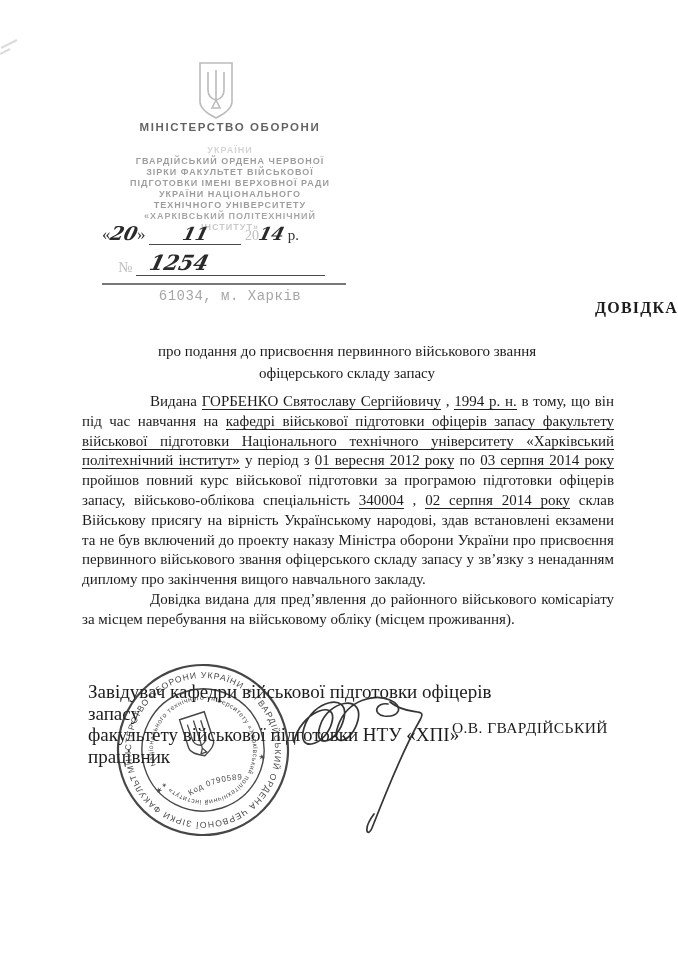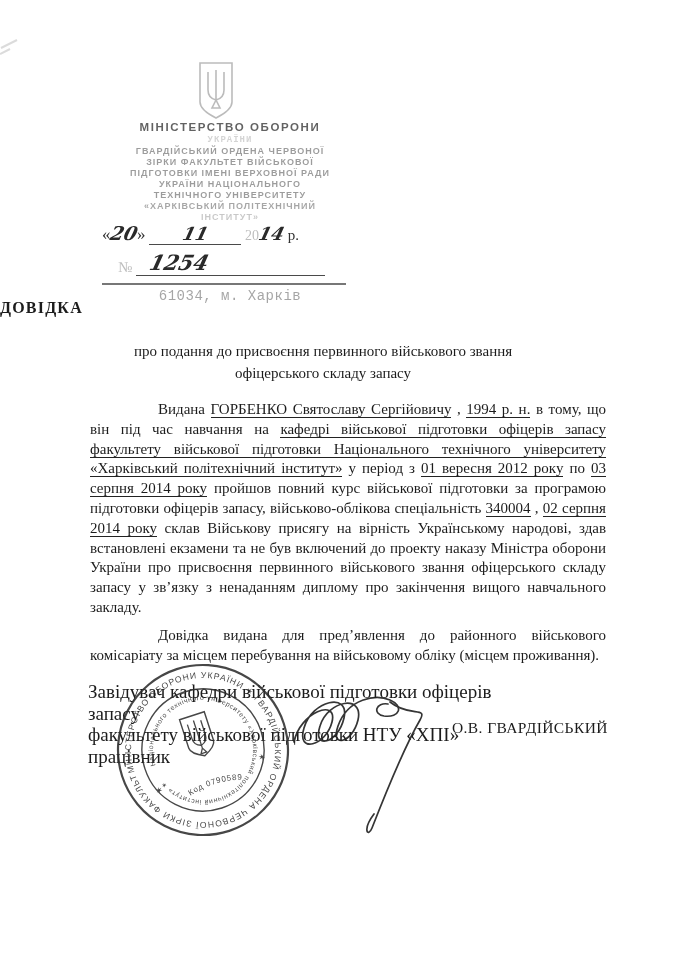--- a/index.html
+++ b/index.html
@@ -8,22 +8,22 @@
     font-family:"Liberation Serif", serif;color:#1c1c1c;
   }
   .abs{position:absolute;}
 
   
   .letterhead{
     left:70px;top:120px;width:320px;text-align:center;
     font-family:"Liberation Sans", sans-serif;font-weight:bold;color:#3c3c3c;
   }
   .lh-line{font-size:9px;line-height:11px;letter-spacing:1px;opacity:.5;filter:blur(.35px);white-space:nowrap;}
-  .lh-line:nth-child(1){font-size:11.5px;line-height:14px;letter-spacing:1.6px;opacity:.8;margin-bottom:1px;}
-  .lh-line:nth-child(2){opacity:.22;font-family:Liberation Mono, monospace;}
+  .lh-line:nth-child(1){font-size:11.5px;line-height:14px;letter-spacing:1.6px;opacity:.8;margin-bottom:11px;}
+  .lh-line:nth-child(2){opacity:.22;}
   .lh-line:nth-child(8){opacity:.45;}
   .lh-line:nth-child(9){opacity:.28;}
 
   .emblem{left:196px;top:60px;opacity:.45;filter:blur(.4px);}
 
   
   .hand{
     font-family:"DejaVu Serif", serif;font-style:italic;font-weight:bold;color:#2a2a2a;
     display:inline-block;transform:skewX(-14deg);
   }
@@ -31,26 +31,26 @@
   .quote{font-size:17px;color:#333;}
   .fill-month{display:inline-block;min-width:92px;border-bottom:1.6px solid #4a4a4a;text-align:center;vertical-align:bottom;}
   .year-print{opacity:.35;font-size:14px;}
   .num-row{left:118px;top:250px;width:260px;font-size:15px;color:#444;}
   .num-sign{opacity:.35;}
   .fill-num{display:inline-block;min-width:175px;border-bottom:1.6px solid #4a4a4a;text-align:left;padding-left:14px;vertical-align:bottom;}
   .divider{left:102px;top:283px;width:244px;height:2px;background:#4a4a4a;opacity:.75;}
   .address{left:70px;top:288px;width:320px;text-align:center;font-size:14px;color:#6b6b6b;opacity:.6;filter:blur(.3px);letter-spacing:.5px;font-family:Liberation Mono, monospace;}
 
   
-  .title{left:0;top:299px;width:678px;text-align:left;font-weight:bold;font-size:16px;letter-spacing:1.2px;}
-  .subtitle{left:43px;top:340px;width:560px;text-align:center;font-size:15px;line-height:22px;}
+  .title{left:0;top:299px;width:678px;text-align:right;font-weight:bold;font-size:16px;letter-spacing:1.2px;}
+  .subtitle{left:67px;top:340px;width:560px;text-align:center;font-size:15px;line-height:22px;}
 
   
   .bodytext{left:82px;top:392px;width:532px;font-size:15px;line-height:19.8px;text-align:justify;}
-  .bodytext p{margin:8px;text-indent:68px;}
+  .bodytext p{margin:0;text-indent:68px;}
   .u{border-bottom:1px solid #222;padding-bottom:0px;}
 
   
   .sig-lines{left:88px;top:681px;width:420px;font-size:19px;line-height:21.5px;}
   .sig-name{left:452px;top:719px;font-size:15.5px;letter-spacing:.4px;}
   .seal{left:108px;top:658px;}
   .scrawl{left:278px;top:678px;}
   .corner-mark{left:0px;top:34px;opacity:.35;}
 </style>
 </head>

